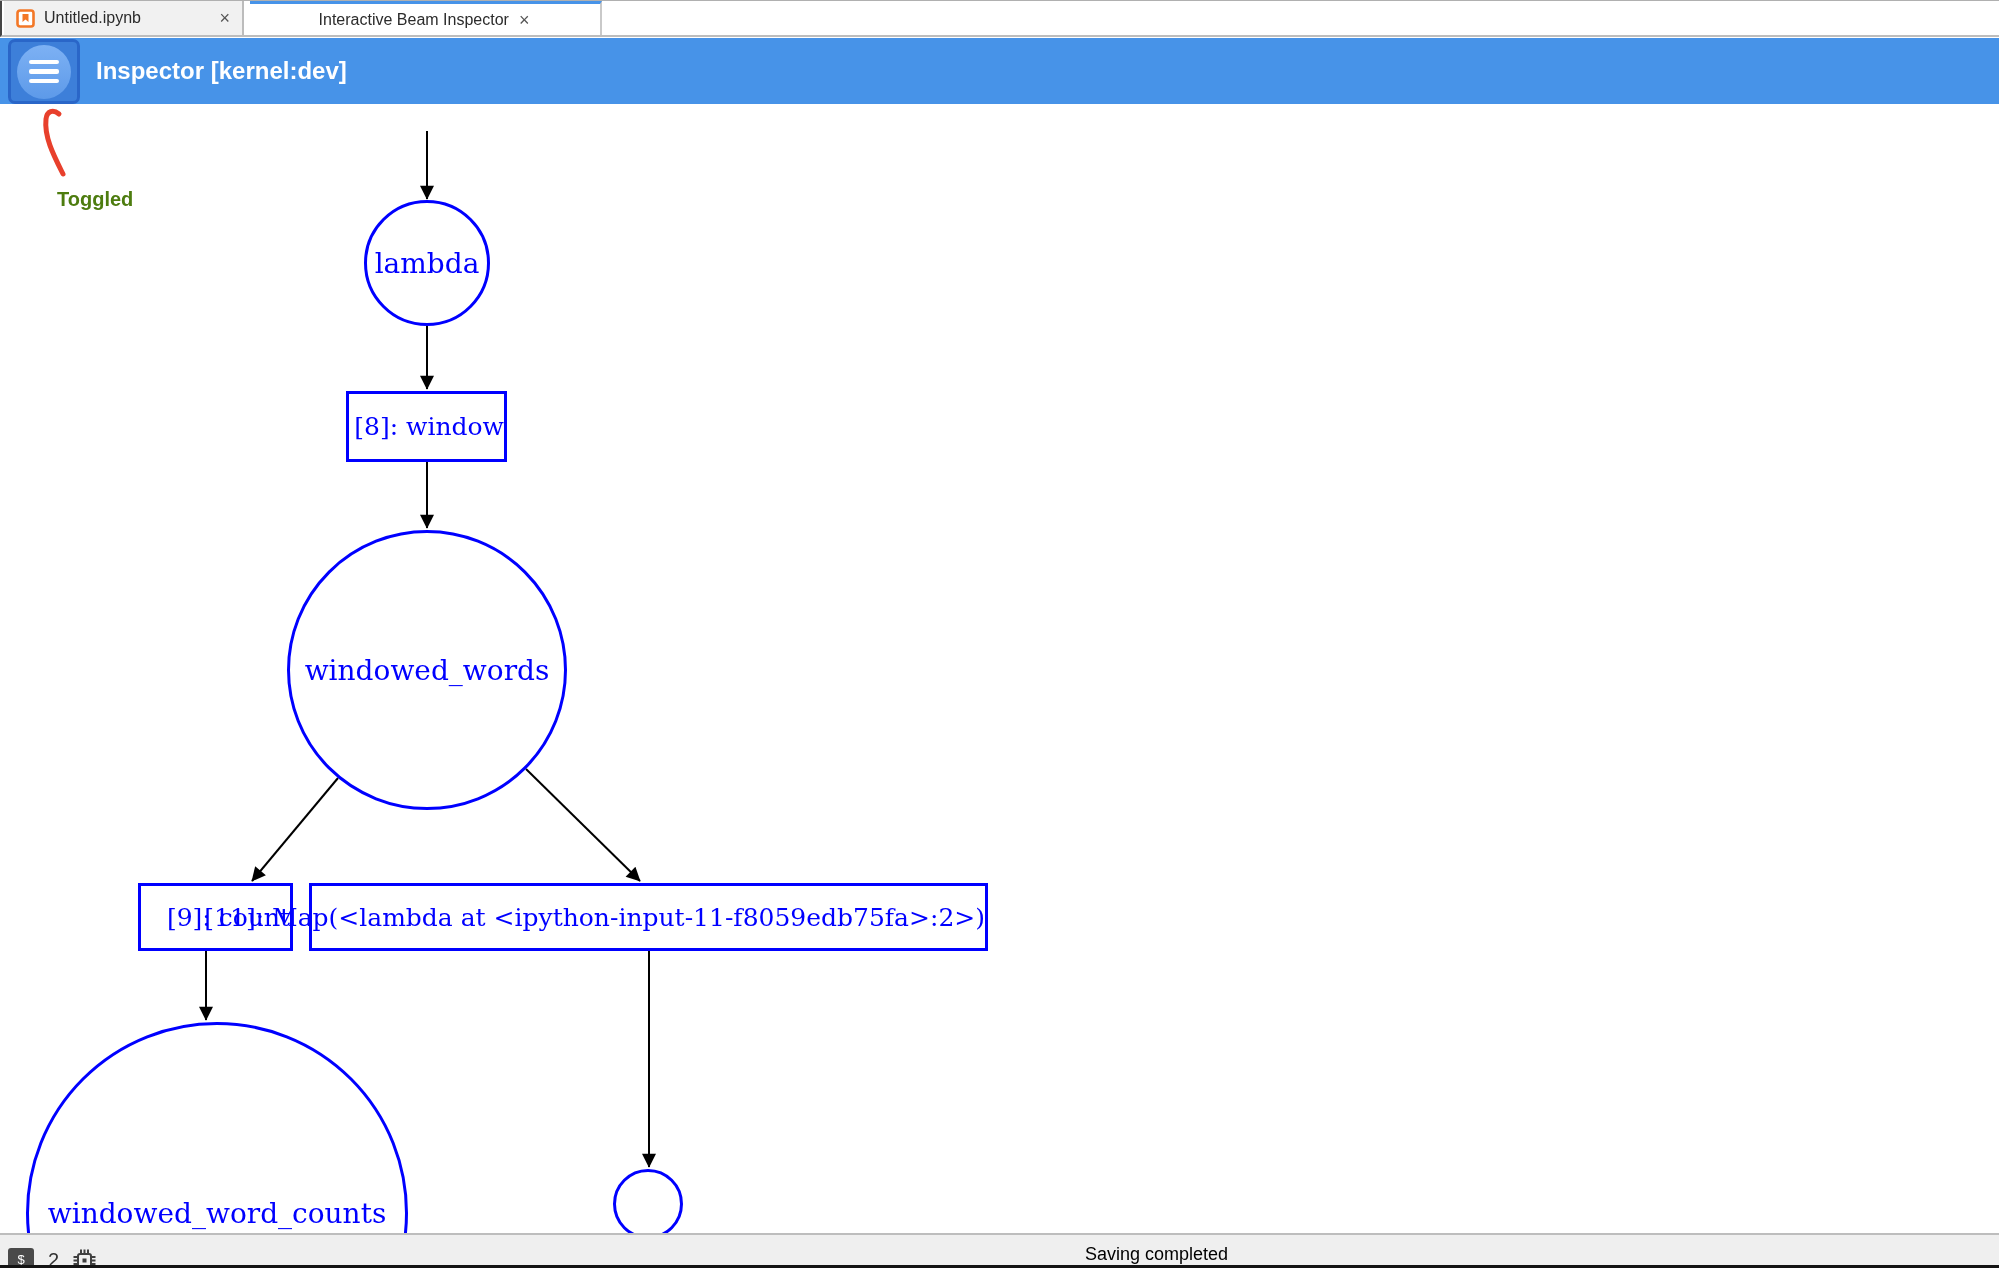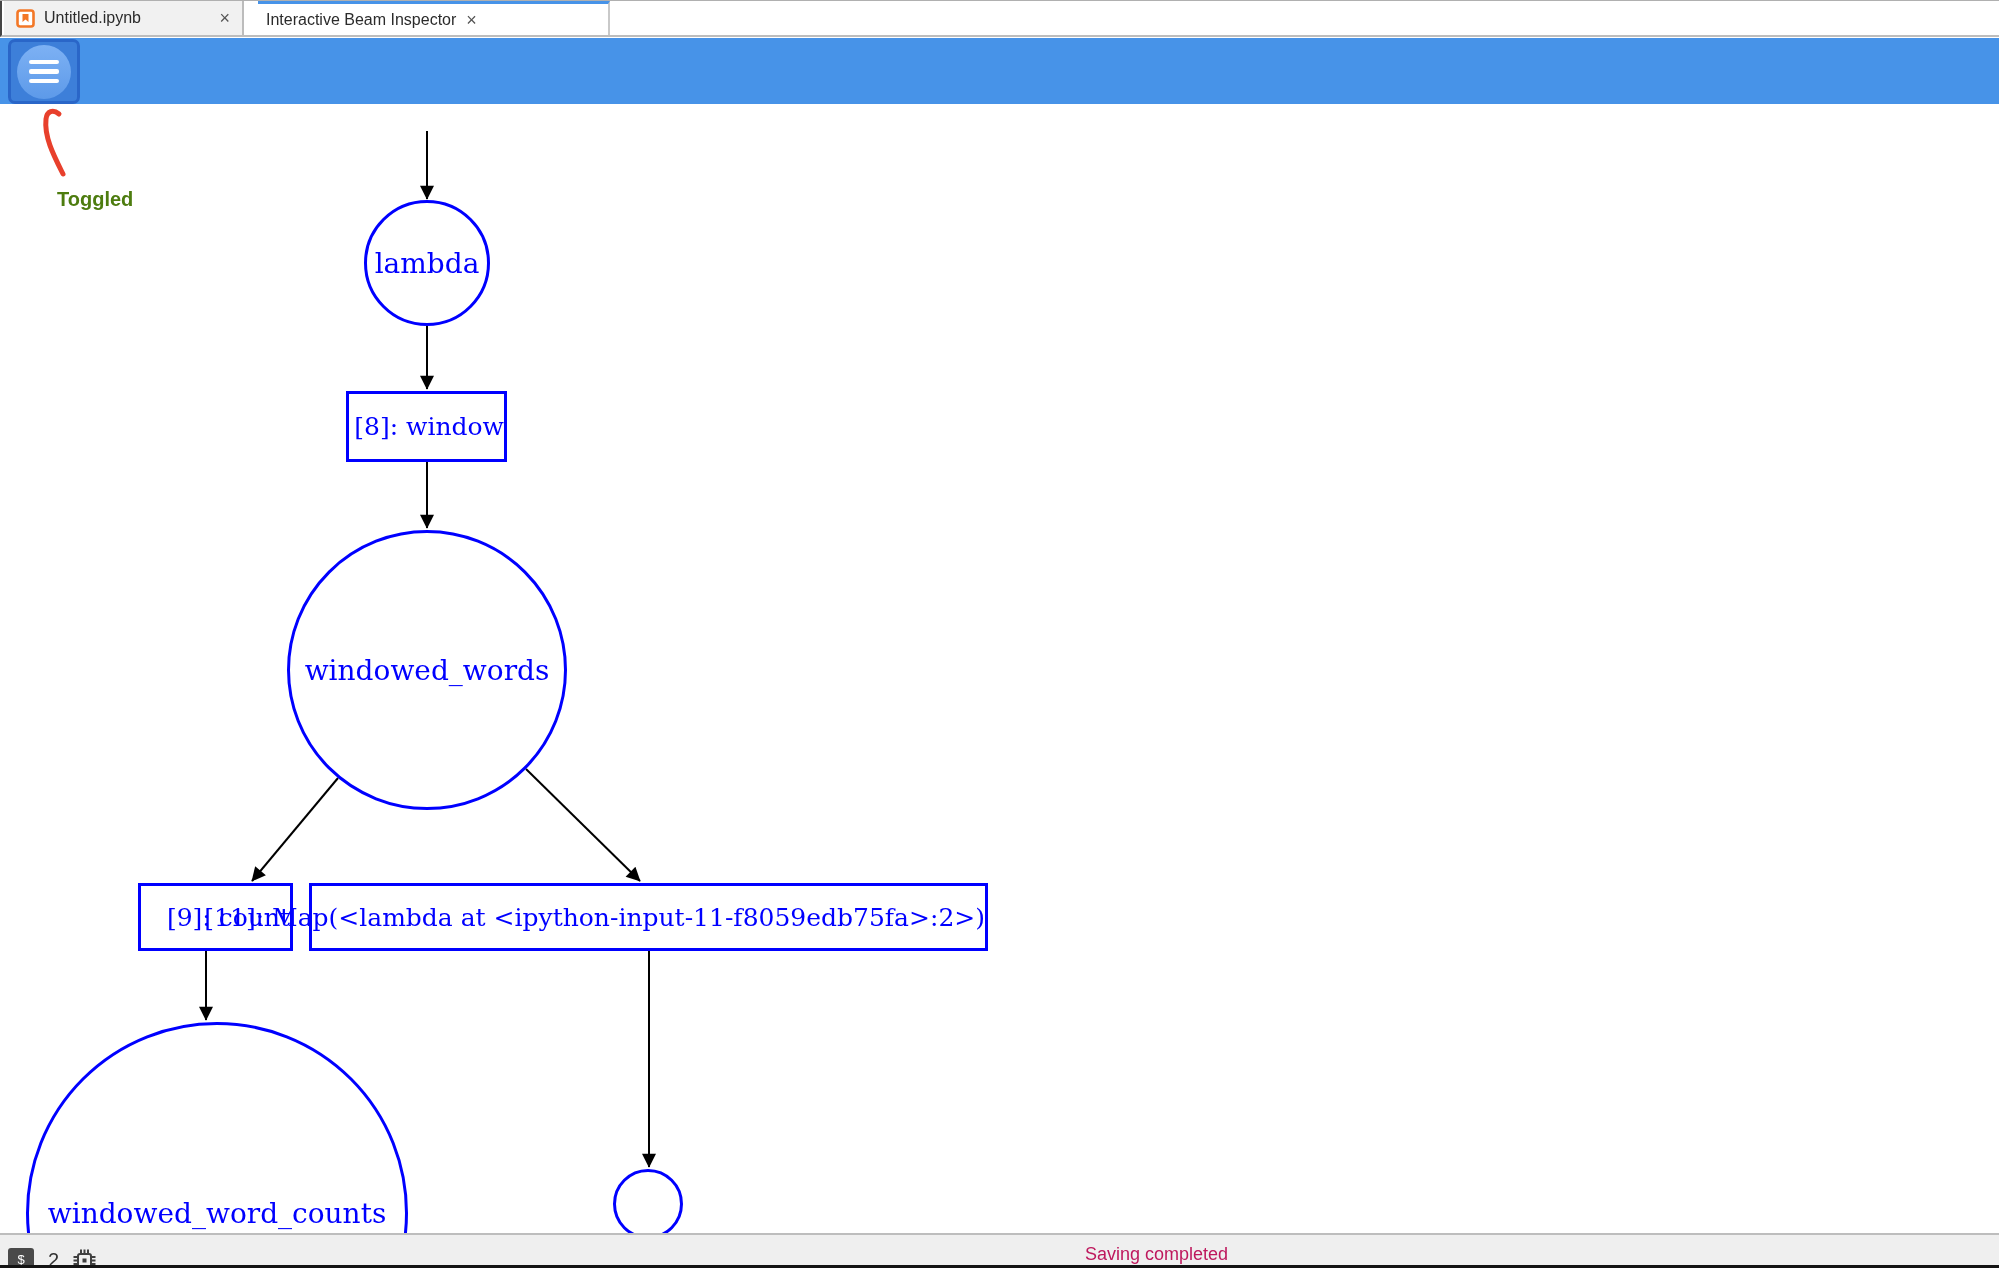--- a/index.html
+++ b/index.html
@@ -3,21 +3,21 @@
 <meta charset="utf-8">
 <style>
   * { margin: 0; padding: 0; box-sizing: border-box; }
   body { font-family: "Liberation Sans", sans-serif; background: #fff; }
   .window { position: relative; width: 1999px; height: 1268px; overflow: hidden; background: #fff; border-top: 1px solid #b0b0b0; }
 
   
   .tabbar { position: absolute; left: 0; top: 0; width: 100%; height: 36px; background: #ffffff; border-bottom: 2px solid #bdbdbd; border-left: 2px solid #454545; }
   .tab { position: absolute; top: 0; height: 34px; display: flex; align-items: center; font-size: 16px; color: #2b2b2b; cursor: pointer; }
   .tab1 { left: 2px; width: 240px; background: #f1f1f1; border-right: 2px solid #bcbcbc; padding: 0 10px 0 40px; gap: 21px; }
-  .tab2 { left: 256px; width: 352px; background: #ffffff; border-top: 3px solid #4793e8; border-right: 2px solid #c9c9c9; justify-content: flex-start; padding: 8px 8px; }
+  .tab2 { left: 248px; width: 352px; background: #ffffff; border-top: 3px solid #4793e8; border-right: 2px solid #c9c9c9; justify-content: center; padding: 8px 8px; }
   .tab-label { white-space: nowrap; }
   .tab-close { margin-left: auto; color: #555; font-size: 18px; line-height: 18px; padding: 0 2px; cursor: pointer; }
   .tab2 .tab-close { margin-left: 8px; }
   .nb-icon { position: absolute; left: 12px; top: 8px; width: 19px; height: 19px; }
 
   
   .header { position: absolute; left: 0; top: 37px; width: 100%; height: 66px; background: #4793e8; }
   .menu-btn { position: absolute; left: 8px; top: 1px; width: 72px; height: 65px; background: #3d7fd9; border: 3px solid #2a66c8; border-radius: 7px; display: flex; align-items: center; justify-content: center; cursor: pointer; }
   .menu-circle { width: 54px; height: 54px; border-radius: 50%; background: linear-gradient(180deg, #7db1f4, #5d9ae9); display: flex; flex-direction: column; align-items: center; justify-content: center; gap: 5px; }
   .menu-bar { width: 30px; height: 4.5px; background: #fff; border-radius: 2px; }
@@ -33,21 +33,21 @@
   
   .annot-text { position: absolute; left: 57px; top: 84px; color: #4d7c0f; font-size: 20px; font-weight: 700; }
 
   
   .statusbar { position: absolute; left: 0; top: 1232px; width: 100%; height: 36px; background: #efefef; border-top: 2px solid #bdbdbd; overflow: hidden; }
   .statusbar::after { content: ""; position: absolute; left: 0; bottom: 0; width: 100%; height: 4px; background: #141414; }
   .sb-left { position: absolute; left: 8px; top: 13px; display: flex; align-items: flex-start; gap: 14px; }
   .term-box { width: 26px; height: 22px; background: #4a4a4a; border-radius: 3px; color: #ffffff; font-size: 13px; display: flex; align-items: center; justify-content: center; cursor: pointer; }
   .term-count { font-size: 20px; color: #333; margin-top: 1px; }
   .kernel-ic { margin-top: 1px; cursor: pointer; }
-  .sb-message { position: absolute; left: 1085px; top: 9px; font-size: 18px; color: #be185d; }
+  .sb-message { position: absolute; left: 1085px; top: 9px; font-size: 18px; color: #000000; }
 </style>
 </head>
 <body>
 
 <div class="window">
 
   <div class="tabbar">
     <div class="tab tab1">
       <span class="nb-icon">
         <svg width="19" height="19" viewBox="0 0 19 19">
@@ -65,20 +65,21 @@
   </div>
 
   <div class="header">
     <div class="menu-btn">
       <div class="menu-circle">
         <div class="menu-bar"></div>
         <div class="menu-bar"></div>
         <div class="menu-bar"></div>
       </div>
     </div>
+    <div class="header-title">Inspector [kernel:dev]</div>
   </div>
 
   <div class="canvas">
 
     <svg class="edges-layer" width="1999" height="1129" viewBox="0 0 1999 1129">
       <defs>
         <marker id="arrow" viewBox="0 0 10 10" refX="9.5" refY="5" markerWidth="9" markerHeight="7" orient="auto-start-reverse">
           <path d="M 0 0 L 10 5 L 0 10 z" fill="#000"></path>
         </marker>
       </defs>

